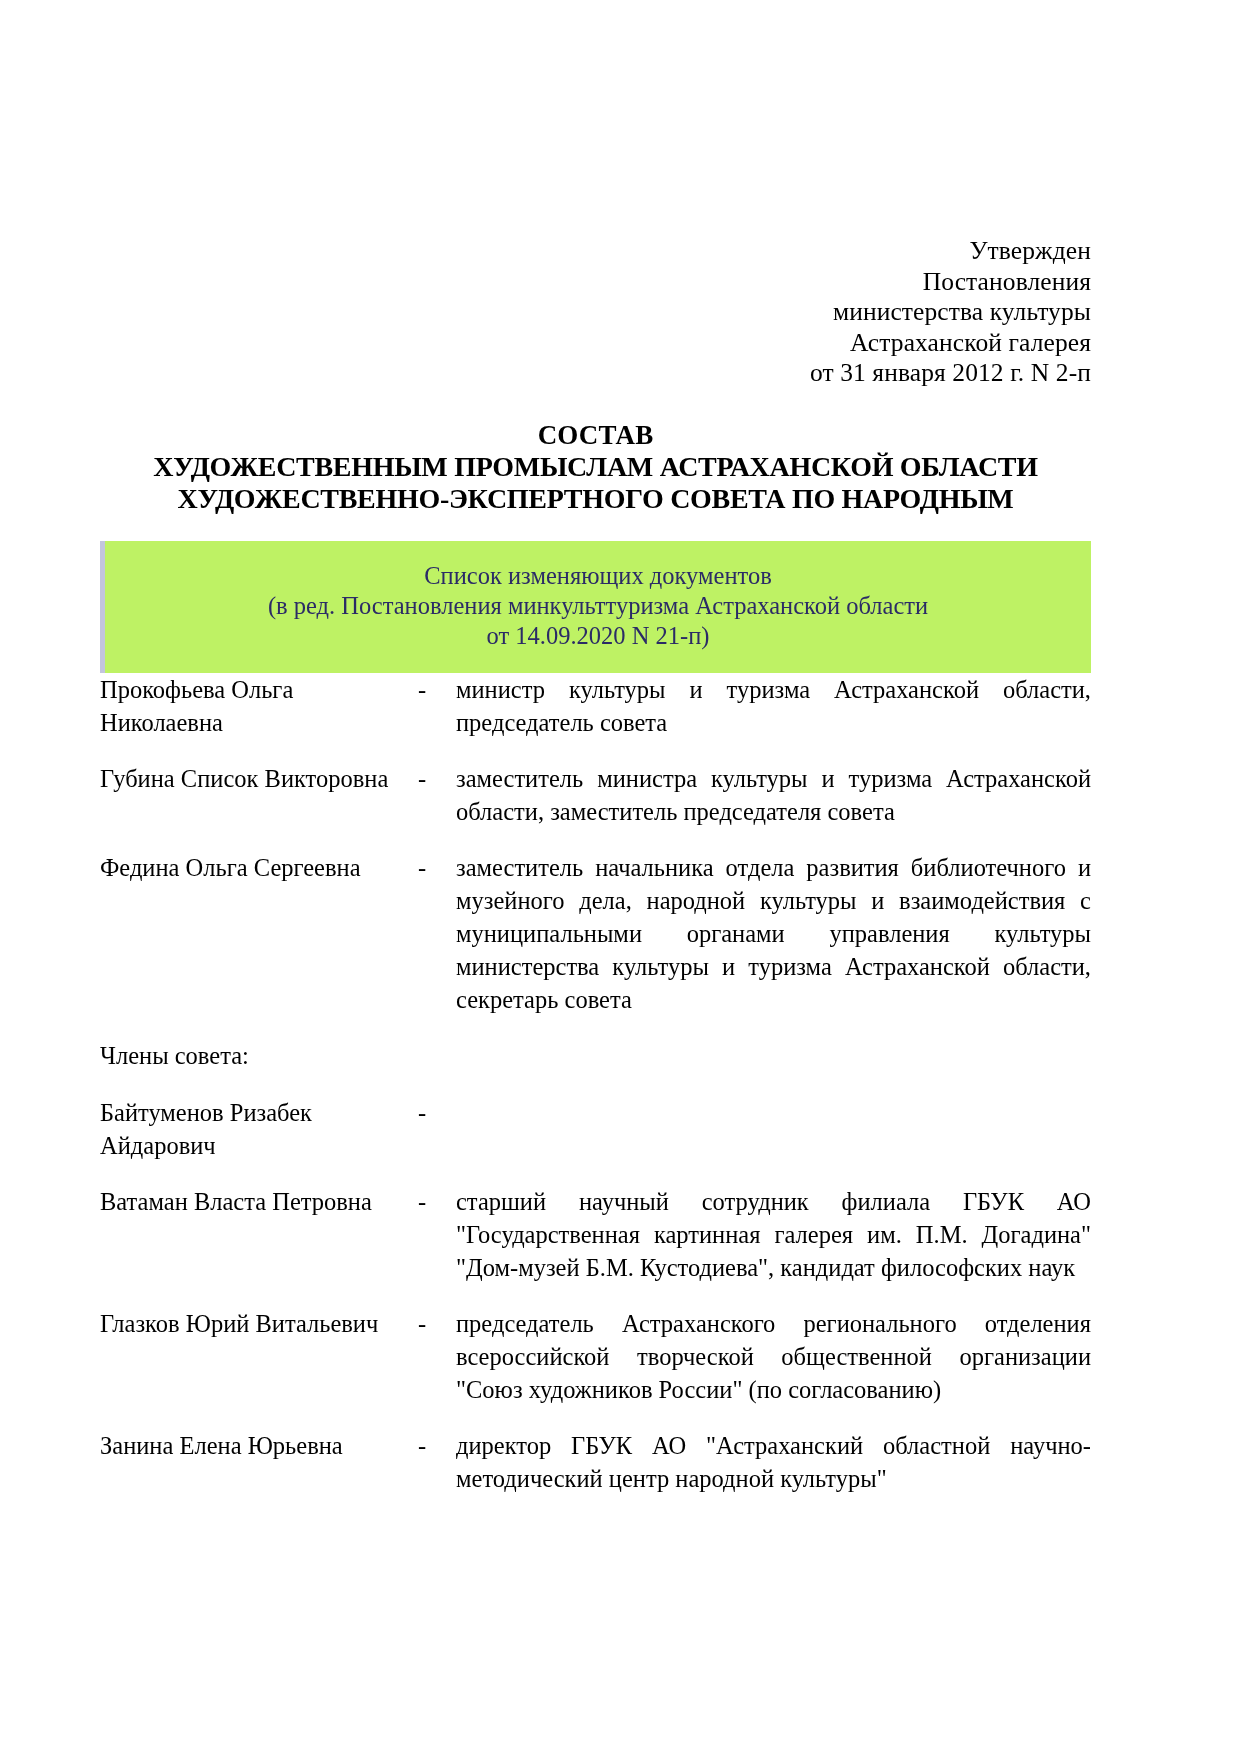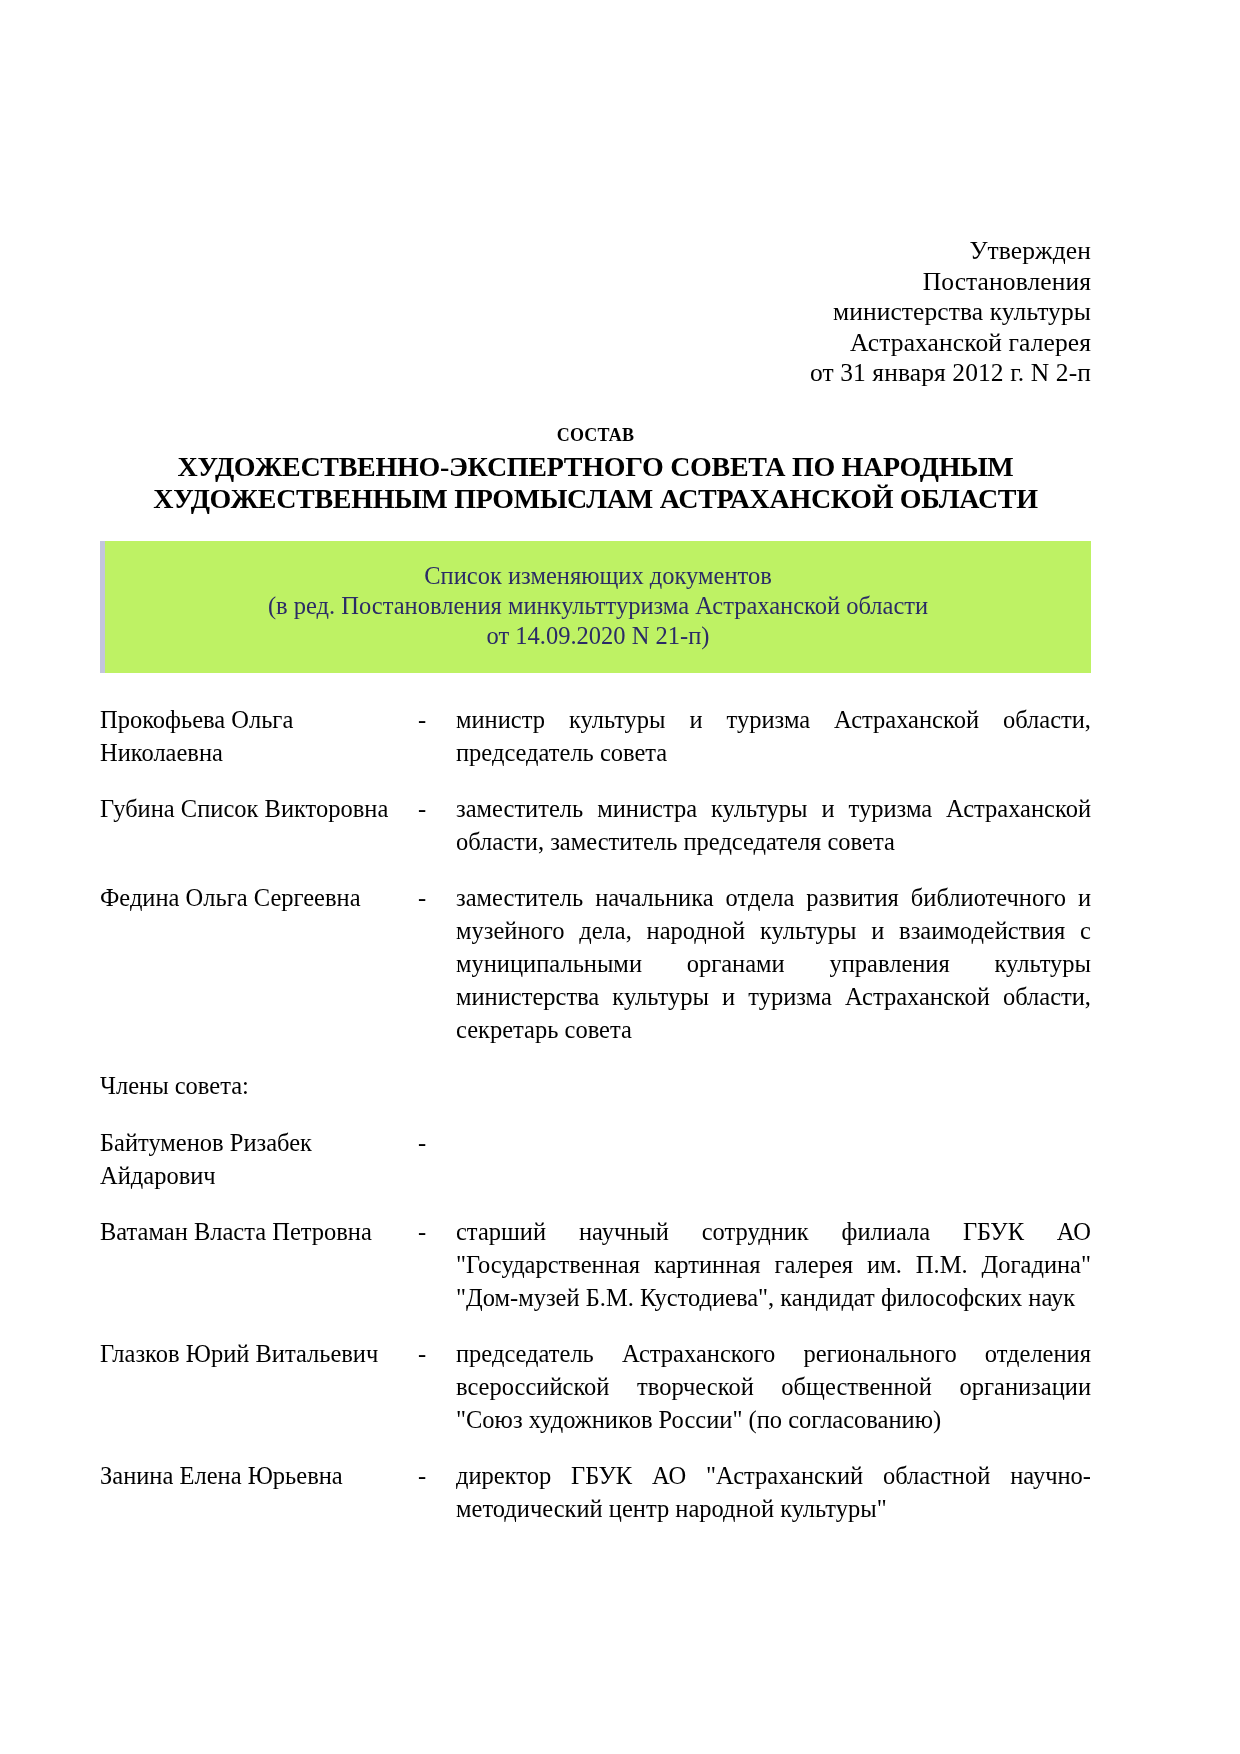--- a/index.html
+++ b/index.html
@@ -36,21 +36,21 @@
   
   .doc-title {
     margin-top: 30px;
     text-align: center;
     font-weight: bold;
     font-size: 27px;
     line-height: 32px;
     letter-spacing: -0.1px;
   }
   .doc-title .title-line-main {
-    font-size: 18px;
+    font-size: 27px;
     letter-spacing: 0.2px;
   }
   .doc-title .title-line-wide {
     font-size: 28px;
     letter-spacing: -0.3px;
     white-space: nowrap;
   }
 
   
   .amend-box {
@@ -60,21 +60,20 @@
     padding: 20px 30px 22px 30px;
     text-align: center;
     color: #2b2b66;
     font-size: 24.5px;
     line-height: 30px;
   }
   .amend-box div { white-space: nowrap; }
 
   
   .members {
-    margin-top: 30px;
   }
   .member-row {
     display: flex;
     align-items: flex-start;
     margin-bottom: 23px;
   }
   .member-name {
     width: 318px;
     flex: 0 0 318px;
     font-size: 24.5px;
@@ -112,22 +111,22 @@
   <div class="approval-block">
     <div>Утвержден</div>
     <div>Постановления</div>
     <div>министерства культуры</div>
     <div>Астраханской галерея</div>
     <div>от 31 января 2012 г. N 2-п</div>
   </div>
 
   <div class="doc-title">
     <div class="title-line-main">СОСТАВ</div>
+    <div class="title-line-wide">ХУДОЖЕСТВЕННЫМ ПРОМЫСЛАМ АСТРАХАНСКОЙ ОБЛАСТИ</div>
     <div class="title-line-wide">ХУДОЖЕСТВЕННО-ЭКСПЕРТНОГО СОВЕТА ПО НАРОДНЫМ</div>
-    <div class="title-line-wide">ХУДОЖЕСТВЕННЫМ ПРОМЫСЛАМ АСТРАХАНСКОЙ ОБЛАСТИ</div>
   </div>
 
   <div class="amend-box">
     <div>Список изменяющих документов</div>
     <div>(в ред. Постановления минкульттуризма Астраханской области</div>
     <div>от 14.09.2020 N 21-п)</div>
   </div>
 
   <div class="members">
 

